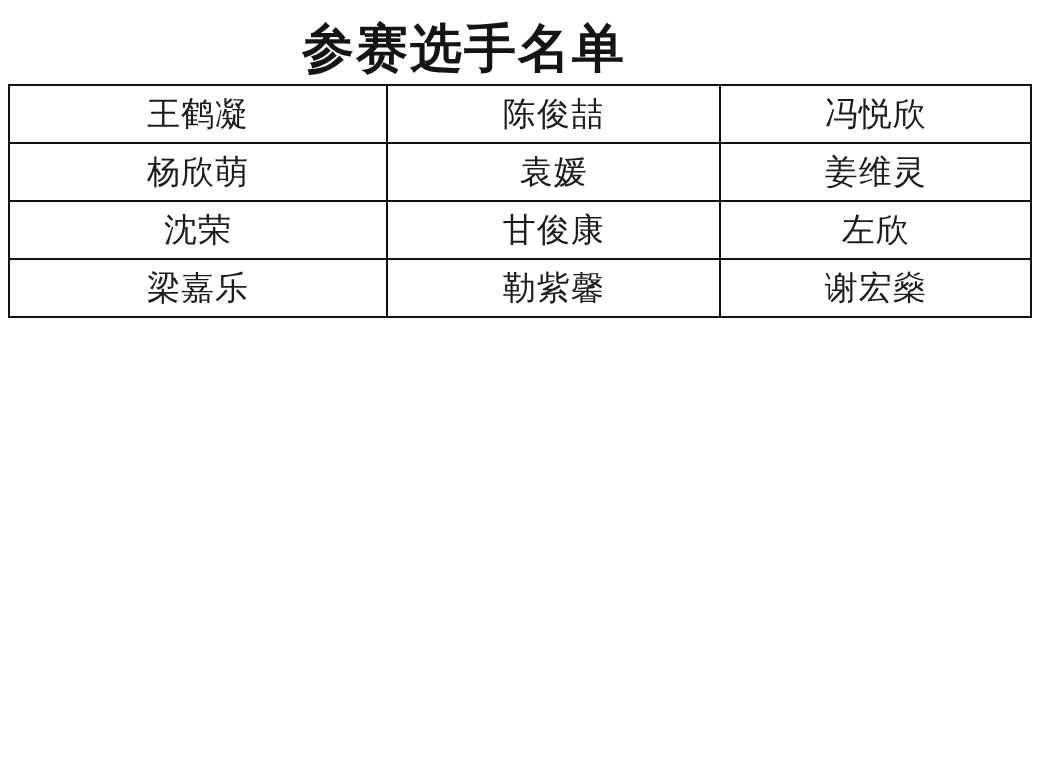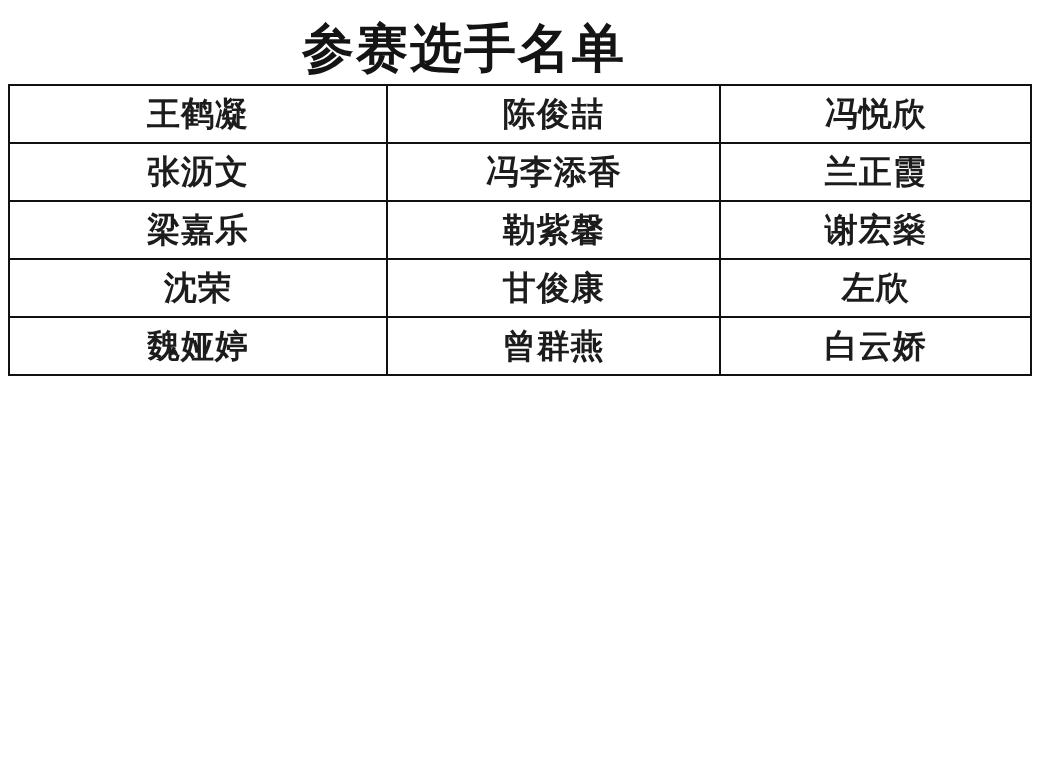--- a/index.html
+++ b/index.html
@@ -33,21 +33,21 @@
   }
   table.roster col.c1 { width: 37.0%; }
   table.roster col.c2 { width: 32.6%; }
   table.roster col.c3 { width: 30.4%; }
   table.roster td {
     border: 2.5px solid #111111;
     height: 58px;
     text-align: center;
     vertical-align: middle;
     font-size: 33px;
-    font-weight: 700;
+    font-weight: 400;
     color: #1c1c1c;
     letter-spacing: 1px;
     white-space: nowrap;
     overflow: hidden;
   }
 </style>
 </head>
 <body>
 
 <div class="page">
@@ -59,34 +59,29 @@
         <col class="c2">
         <col class="c3">
     </colgroup>
     <tbody>
         <tr>
           <td>王鹤凝</td>
           <td>陈俊喆</td>
           <td>冯悦欣</td>
         </tr>
         <tr>
-          <td>张沥文</td>
-          <td>冯李添香</td>
-          <td>兰正霞</td>
-        </tr>
-        <tr>
-          <td>梁嘉乐</td>
-          <td>勒紫馨</td>
-          <td>谢宏燊</td>
+          <td>杨欣萌</td>
+          <td>袁媛</td>
+          <td>姜维灵</td>
         </tr>
         <tr>
           <td>沈荣</td>
           <td>甘俊康</td>
           <td>左欣</td>
         </tr>
         <tr>
-          <td>魏娅婷</td>
-          <td>曾群燕</td>
-          <td>白云娇</td>
+          <td>梁嘉乐</td>
+          <td>勒紫馨</td>
+          <td>谢宏燊</td>
         </tr>
       </tbody>
   </table>
 </div>
 
 </body></html>

